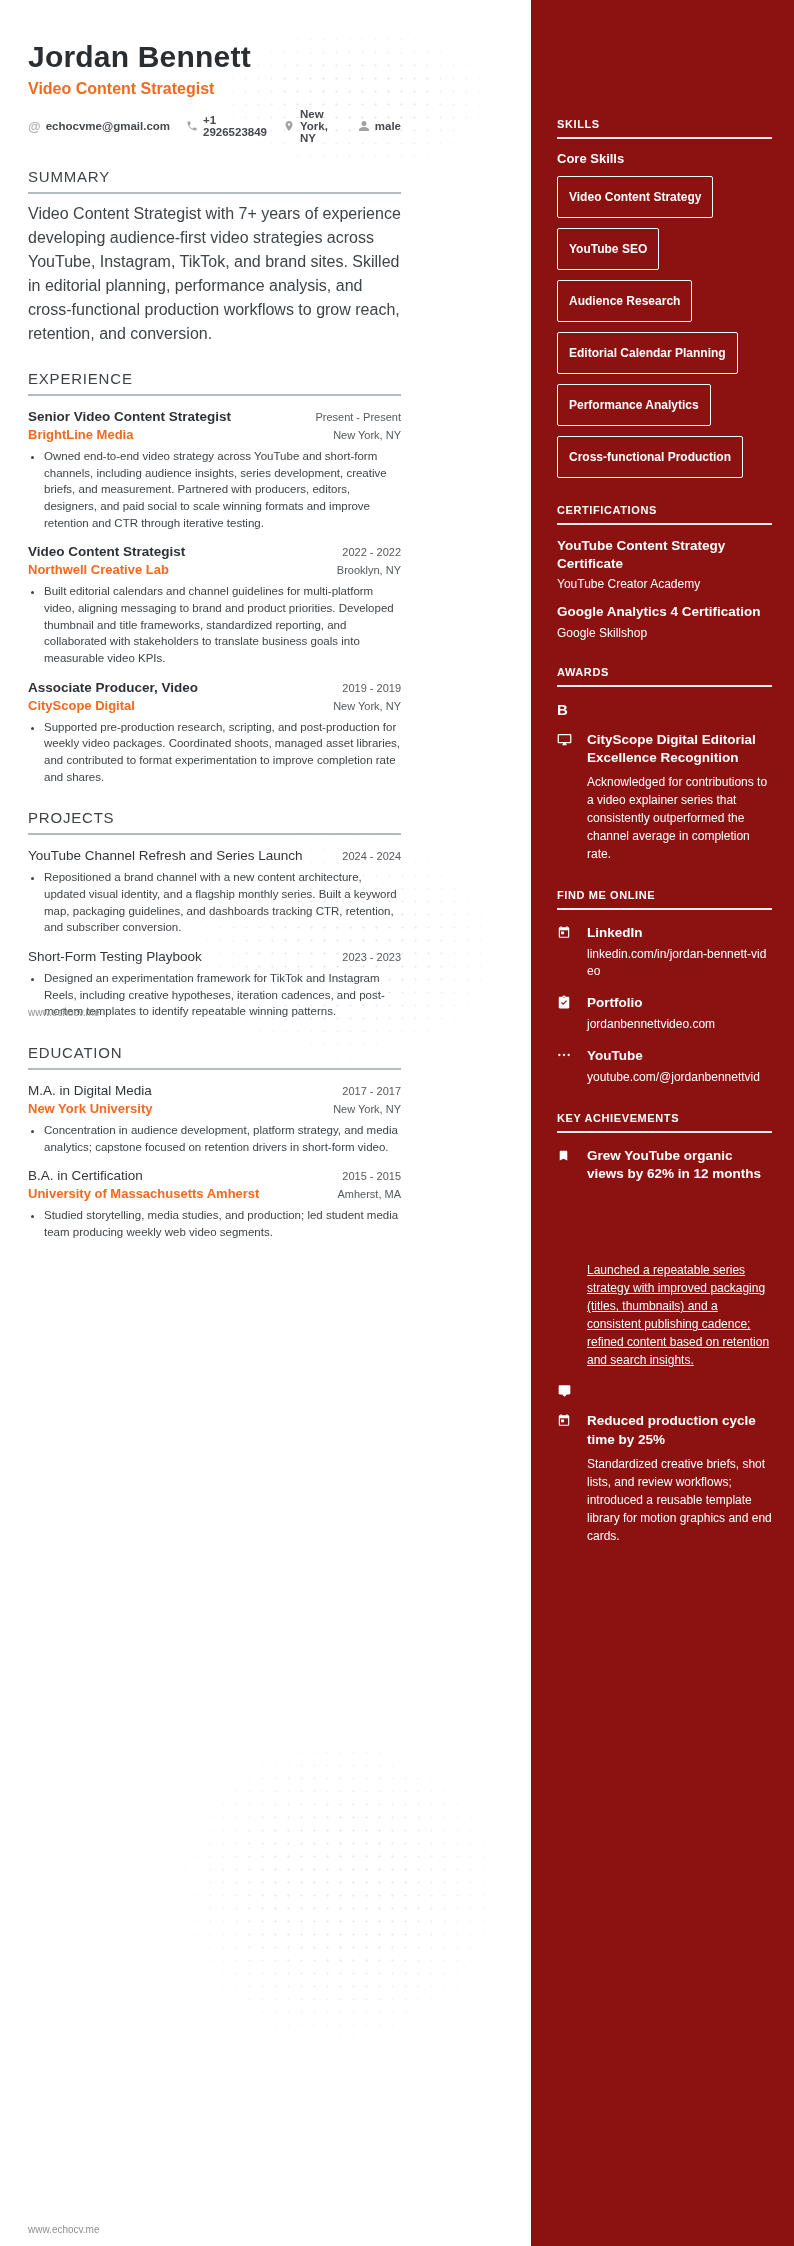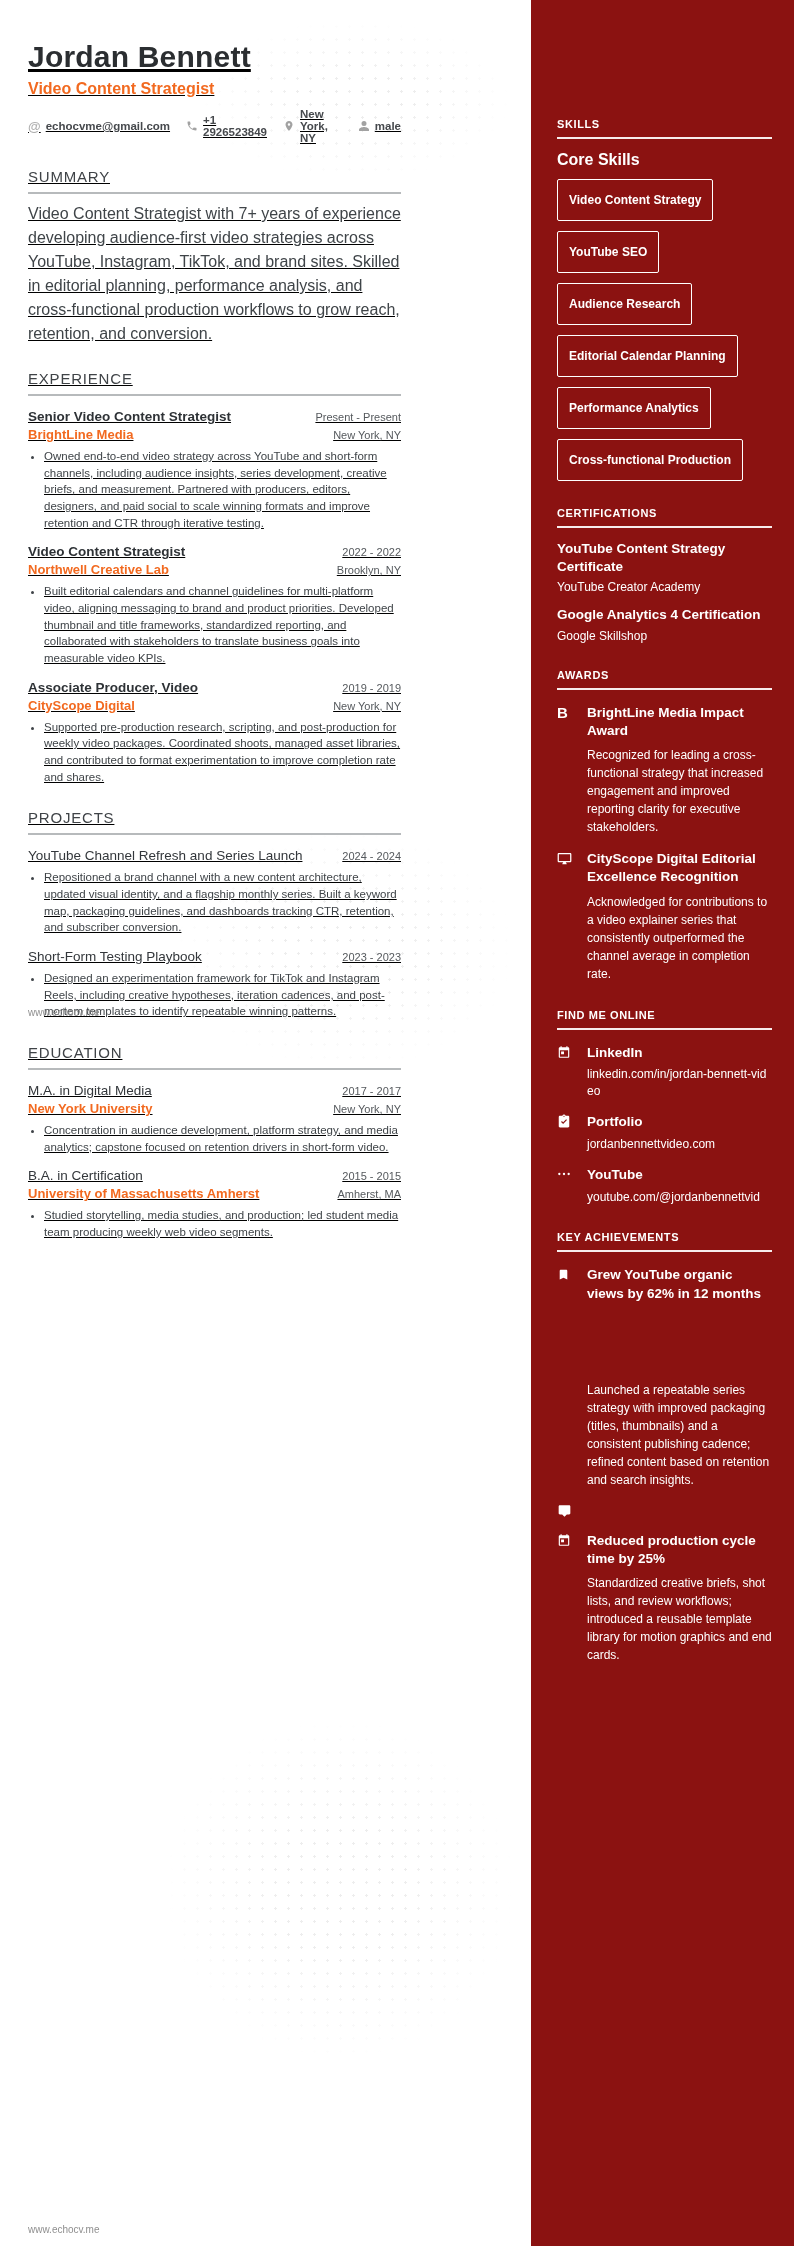--- a/index.html
+++ b/index.html
@@ -3,21 +3,21 @@
 <meta charset="utf-8">
 <style>
   html,body { margin:0; padding:0; background:#ffffff; }
   body { font-family:"Liberation Sans","DejaVu Sans",sans-serif; -webkit-font-smoothing:antialiased; }
   .page { position:relative; width:794px; height:2246px; background:#ffffff; overflow:hidden; }
 
   
   .dots { position:absolute; background-image:radial-gradient(#d9d9d9 1.1px, transparent 1.3px); background-size:13px 13px; opacity:.45; -webkit-mask-image:radial-gradient(closest-side, #000 40%, transparent 100%); mask-image:radial-gradient(closest-side, #000 40%, transparent 100%); }
 
   
-  .left { position:absolute; left:0; top:0; width:431px; padding:40px 30px 0 28px; box-sizing:border-box;text-decoration:underline; }
+  .left { position:absolute; left:0; top:0; width:431px; padding:40px 30px 0 28px; box-sizing:border-box; }
   .name { font-size:30px; font-weight:bold; color:#2b2e31; letter-spacing:.2px; }
   .job-title { font-size:16px; font-weight:bold; color:#f2691f; margin-top:6px; }
   .contact-row { display:flex; align-items:center; gap:16px; margin-top:10px; }
   .contact-item { display:flex; align-items:center; gap:5px; font-size:11.5px; font-weight:bold; color:#46494d; }
   .cicon { color:#a2a2a2; display:inline-flex; align-items:center; }
   .cicon svg { display:block; }
   .at-glyph { font-size:13px; font-weight:bold; color:#b0b0b0; }
 
   .section { margin-top:24px; }
   .sec-head { font-size:15px; letter-spacing:.8px; color:#3f4347; font-weight:500; }
@@ -37,37 +37,37 @@
 
   .footer-url { position:absolute; left:28px; font-size:10px; color:#8f8f8f;text-align:right; }
   .footer-url.p1 { top:1007px; }
   .footer-url.p2 { top:2224px; }
 
   
   .sidebar { position:absolute; top:0; right:0; width:263px; height:2246px; background:#8b1211; box-sizing:border-box; padding:118px 22px 0 26px; color:#ffffff; }
   .sb-section { margin-bottom:26px; }
   .sb-head { font-size:11px; font-weight:bold; letter-spacing:.6px; color:#ffffff; }
   .sb-rule { height:2px; background:rgba(255,255,255,.92); margin-top:7px; }
-  .skill-group { font-size:16px; font-weight:bold; margin-top:12px; }
+  .skill-group { font-size:13px; font-weight:bold; margin-top:12px; }
   .pill-list { margin-top:4px; }
   .pill { display:table; border:1.5px solid #ffffff; border-radius:2px; padding:13px 11px; font-size:12px; font-weight:bold; margin-top:10px; white-space:nowrap; }
 
   .cert { margin-top:12px; }
   .cert-title { font-size:13.5px; font-weight:bold; line-height:1.35; }
   .cert-issuer { font-size:12px; margin-top:4px; }
 
   .icon-item { display:flex; margin-top:14px; }
   .icon-col { width:18px; flex:none; padding-top:1px; }
   .icon-col svg { display:block; }
   .icon-b { font-size:15px; font-weight:bold; line-height:1; }
   .icon-body { margin-left:12px; }
   .item-title { font-size:13.5px; font-weight:bold; line-height:1.35; }
   .item-desc { font-size:12px; line-height:1.5; margin-top:6px; }
   .link-url { font-size:12px; line-height:1.4; margin-top:4px; word-break:break-all; }
-  .gap-break { margin-top:78px !important; }
+  .gap-break { margin-top:78px !important;text-decoration:underline; }
 </style>
 </head>
 <body>
 
 <div class="page">
 
   <div class="dots" style="left:200px; top:20px; width:310px; height:160px;"></div>
   <div class="dots" style="left:175px; top:830px; width:340px; height:240px;"></div>
   <div class="dots" style="left:165px; top:1720px; width:350px; height:340px;"></div>
 
@@ -250,24 +250,20 @@
         <div class="cert-issuer">Google Skillshop</div>
       </div>
     </div>
 
     <div class="sb-section">
       <div class="sb-head">AWARDS</div>
       <div class="sb-rule"></div>
 
       <div class="icon-item">
         <div class="icon-col icon-b">B</div>
-        <div class="icon-body">
-          <div class="item-title">BrightLine Media Impact Award</div>
-          <div class="item-desc">Recognized for leading a cross-functional strategy that increased engagement and improved reporting clarity for executive stakeholders.</div>
-        </div>
       </div>
 
       <div class="icon-item">
         <div class="icon-col">
           <svg width="15" height="15" viewBox="0 0 24 24" fill="#ffffff">
               <path d="M21 3H3c-1.1 0-2 .9-2 2v11c0 1.1.9 2 2 2h7l-1.5 2.5V21h7v-.5L14 18h7c1.1 0 2-.9 2-2V5c0-1.1-.9-2-2-2zm0 13H3V5h18v11z"></path>
             </svg>
         </div>
         <div class="icon-body">
           <div class="item-title">CityScope Digital Editorial Excellence Recognition</div>

